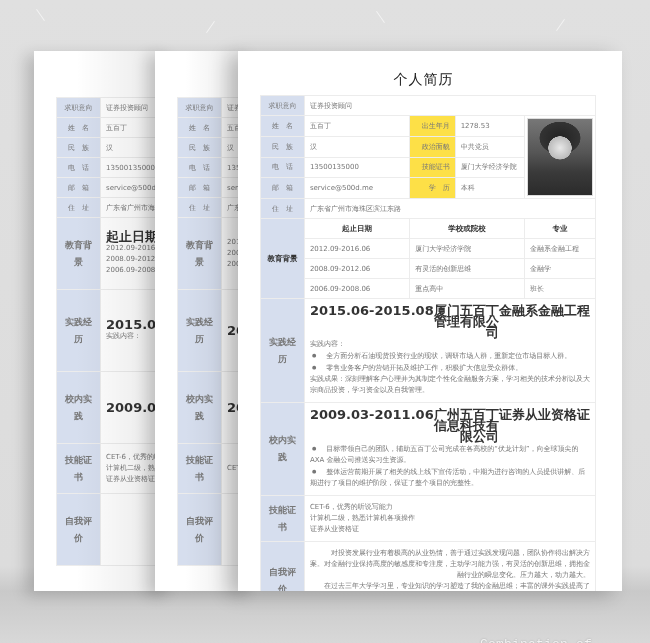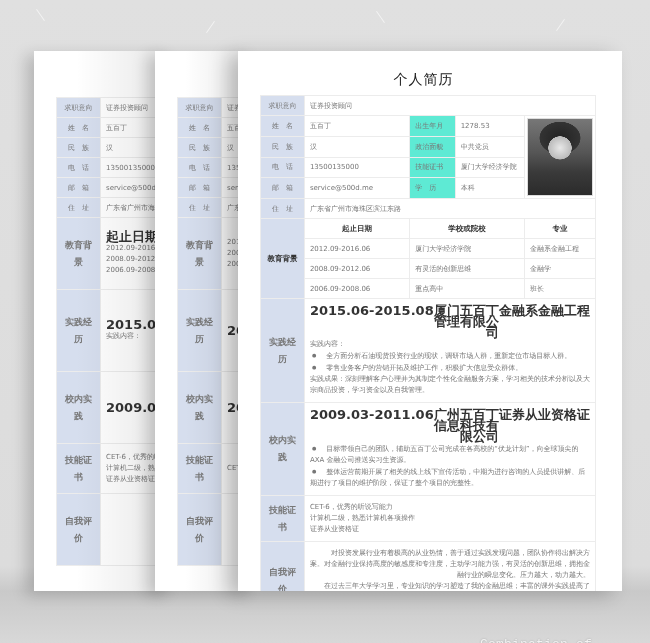--- a/index.html
+++ b/index.html
@@ -36,21 +36,21 @@
   }
   .back1 .resume { left: 22px; }
   .back2 .resume { left: 22px; }
   .resume td {
     border: 1px solid #ececec; padding: 0 5px; height: 20px; vertical-align: middle;
     color: #777;
   }
   .lbl {
     background: #d6deee; color: #333; width: 44px; text-align: center; white-space: nowrap;
   }
-  .lbl2 { background: #5eead4; color: #333; width: 46px; text-align: left; }
+  .lbl2 { background: #fde047; color: #333; width: 46px; text-align: right; }
   .val-bold { color: #333; font-weight: normal; }
   .sec-lbl {
     background: #d6deee; color: #333; font-size: 9px; text-align: center; line-height: 17px;
     font-weight: bold;
   }
   .photo-cell { padding: 2px !important; width: 70px; }
   .photo {
     width: 66px; height: 78px; margin: 0 auto;
     background: radial-gradient(ellipse 30% 25% at 50% 38%, #e8e8e8 0%, #bbb 60%, transparent 62%),
                 radial-gradient(ellipse 45% 30% at 50% 25%, #222 0%, #333 70%, transparent 72%),

